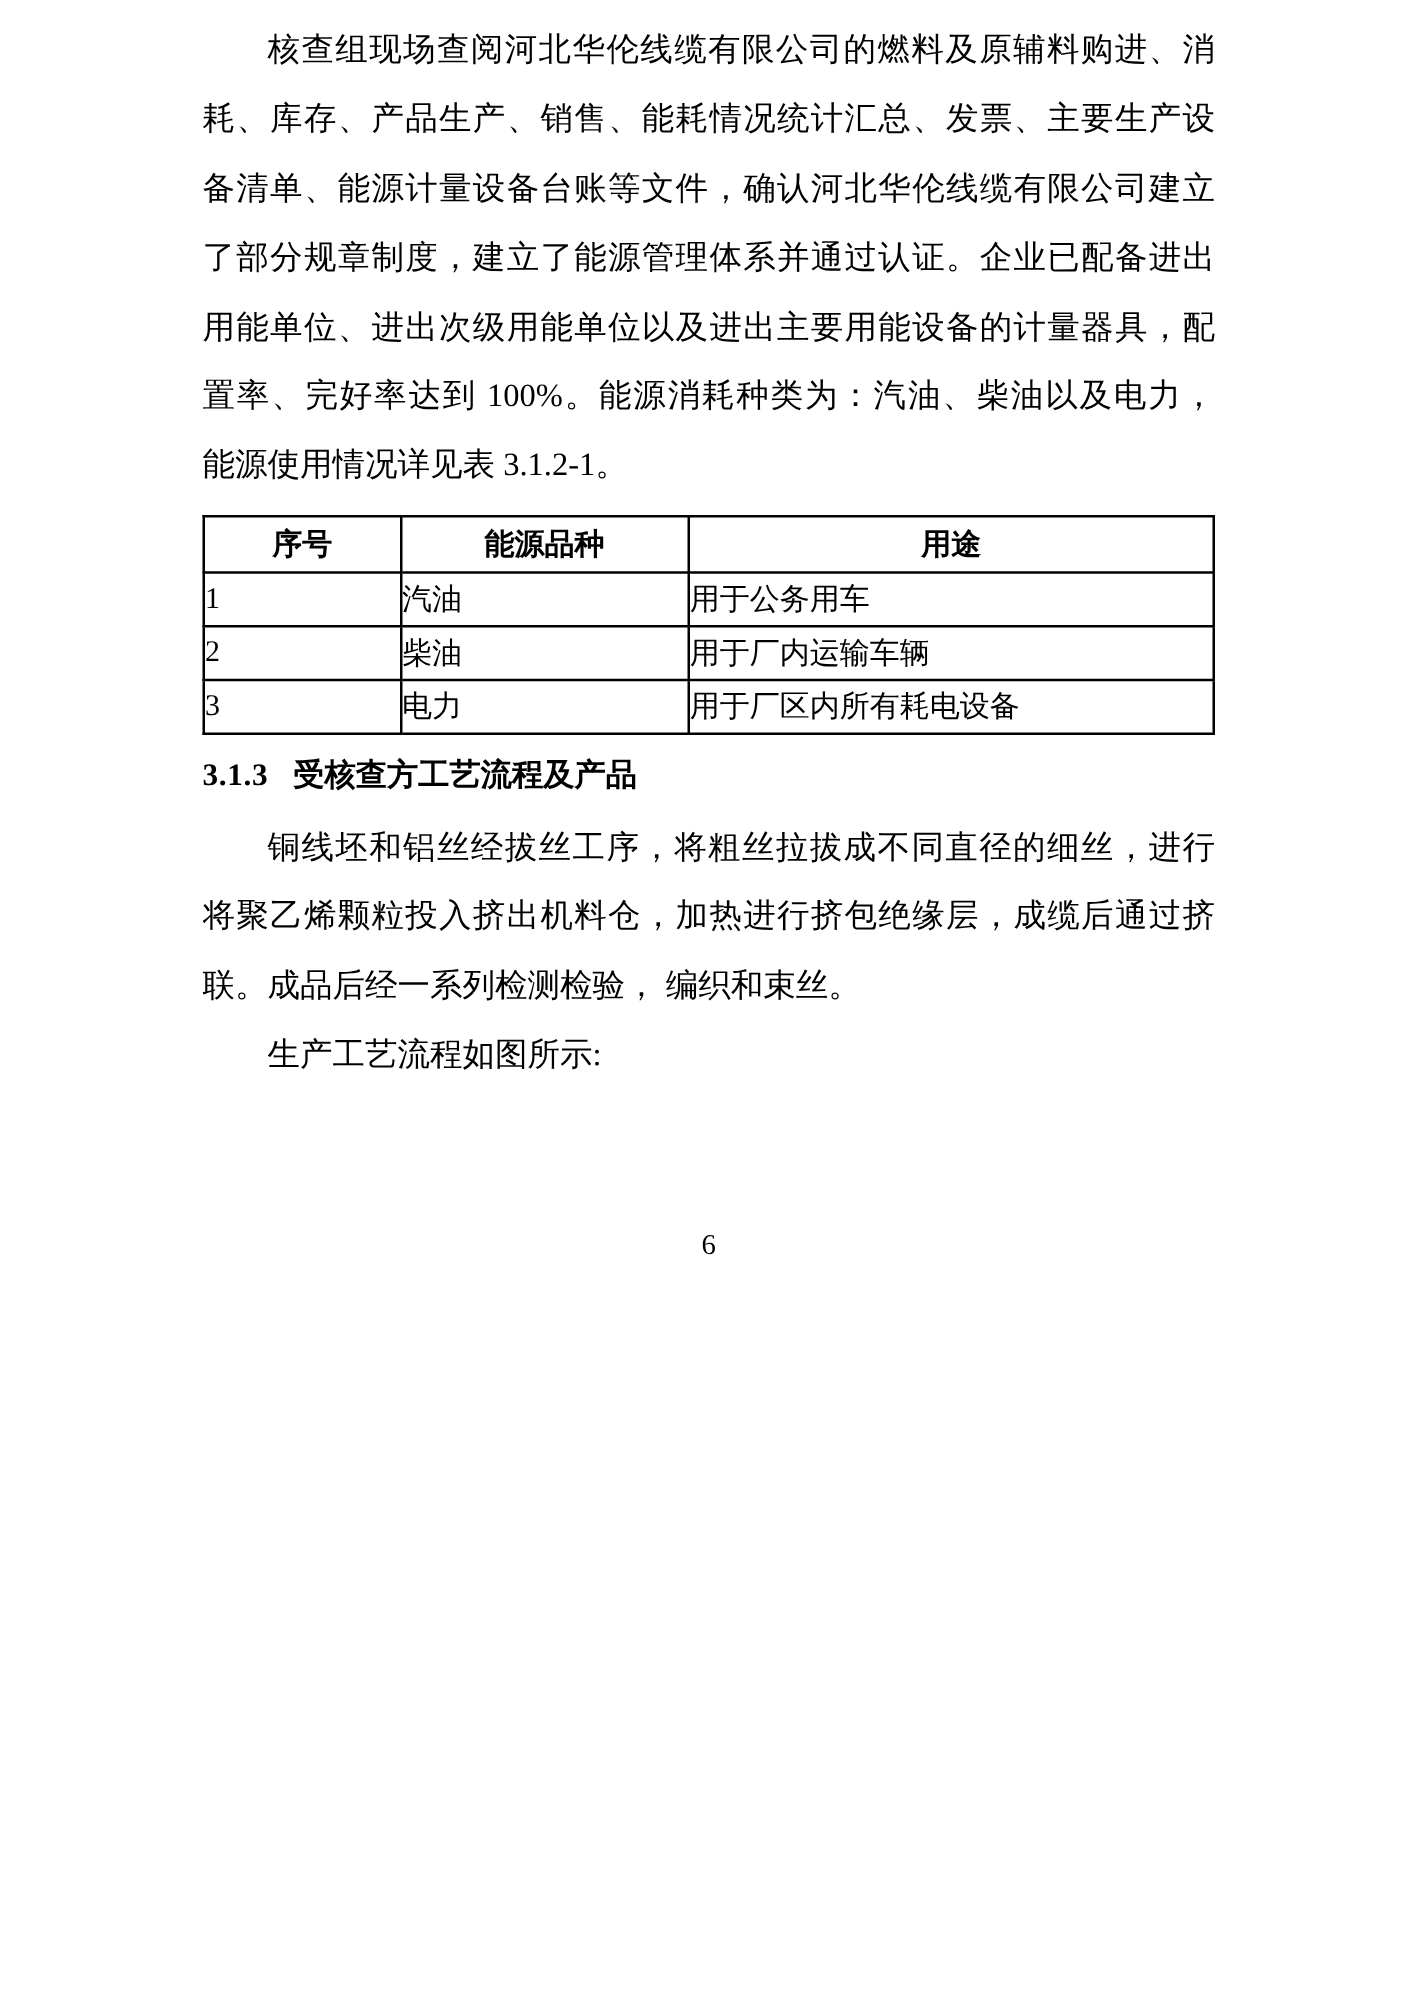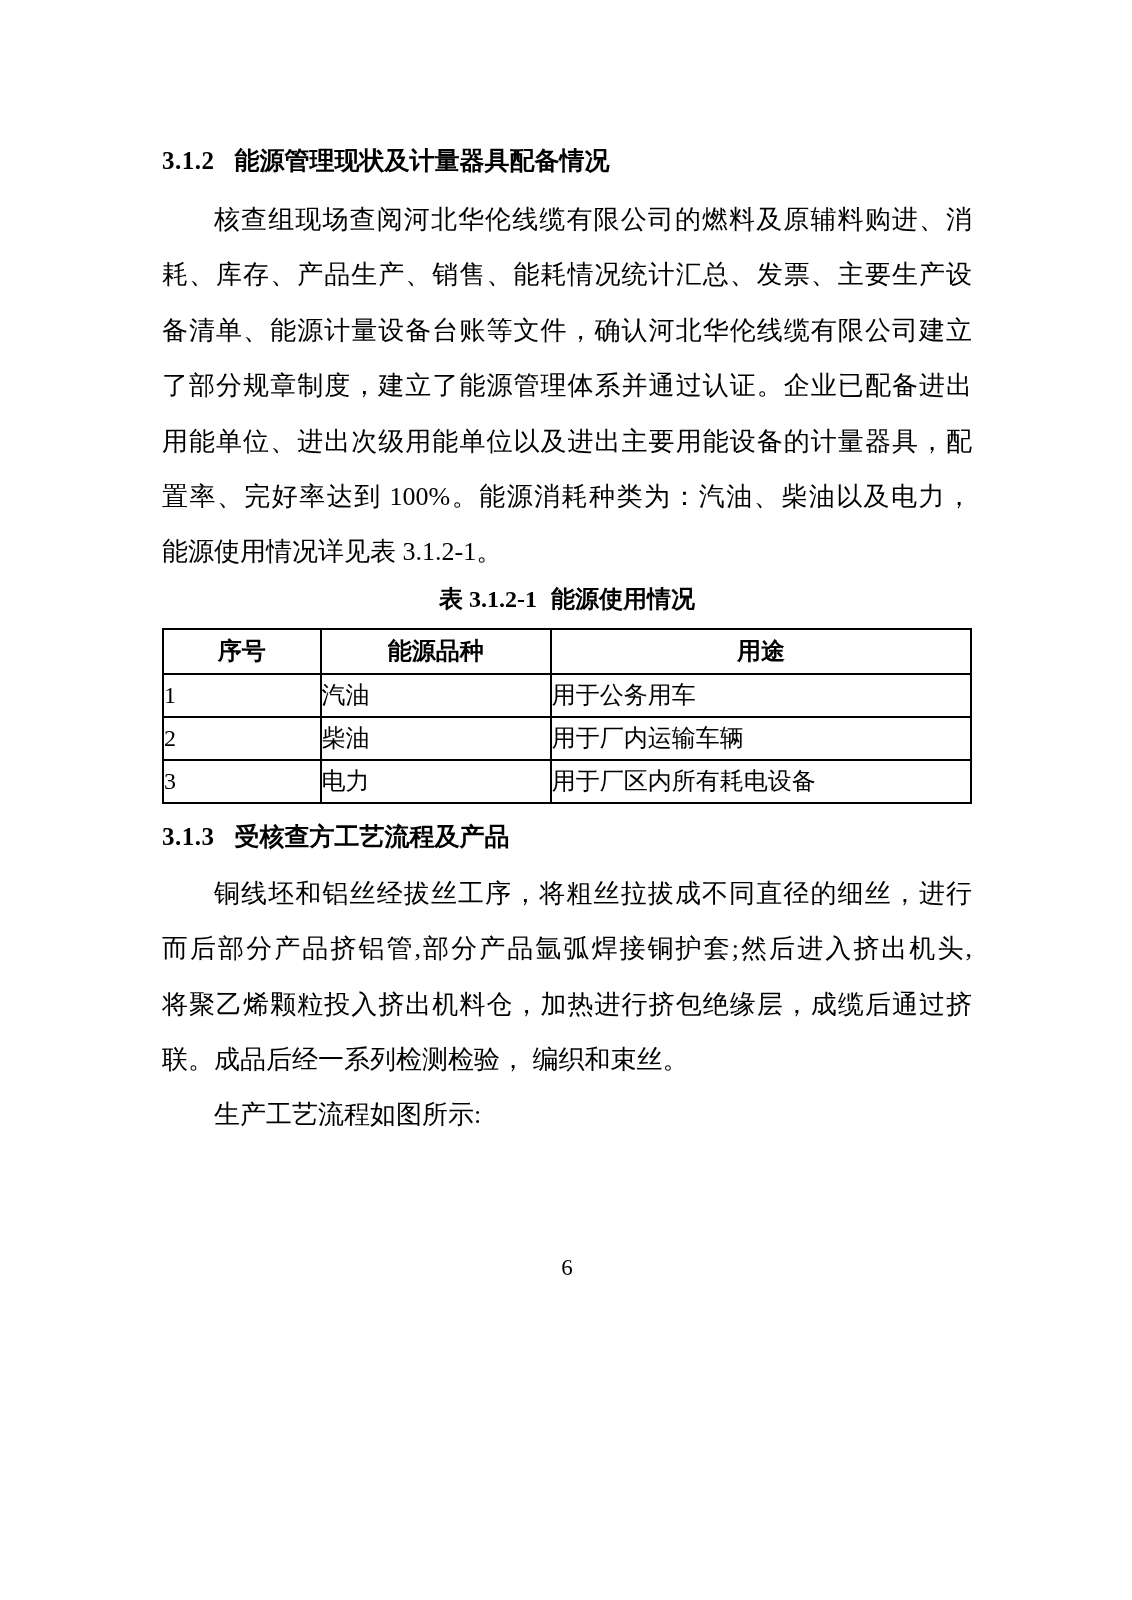--- a/index.html
+++ b/index.html
@@ -85,37 +85,31 @@
     font-size: 23px;
     line-height: 26px;
   }
 </style>
 </head>
 <body>
 
 <div class="page">
   <div class="content">
 
-    <h2 class="sec-heading h312">
-      <span class="sec-num">3.1.2</span><span class="sec-title">能源管理现状及计量器具配备情况</span>
-    </h2>
 
     <div class="para para1">
       <div class="line jline indent">核查组现场查阅河北华伦线缆有限公司的燃料及原辅料购进、消</div>
       <div class="line jline">耗、库存、产品生产、销售、能耗情况统计汇总、发票、主要生产设</div>
       <div class="line jline">备清单、能源计量设备台账等文件，确认河北华伦线缆有限公司建立</div>
       <div class="line jline">了部分规章制度，建立了能源管理体系并通过认证。企业已配备进出</div>
       <div class="line jline">用能单位、进出次级用能单位以及进出主要用能设备的计量器具，配</div>
       <div class="line jline">置率、完好率达到 100%。能源消耗种类为：汽油、柴油以及电力，</div>
       <div class="line">能源使用情况详见表 3.1.2-1。</div>
     </div>
 
-    <div class="table-caption">
-      <span class="cap-label">表 3.1.2-1</span><span class="cap-title">能源使用情况</span>
-    </div>
 
     <table class="energy-table">
       <colgroup>
         <col class="col-seq">
         <col class="col-type">
         <col class="col-use">
       </colgroup>
       <thead>
         <tr>
           <th>序号</th>
@@ -141,21 +135,20 @@
         </tr>
       </tbody>
     </table>
 
     <h2 class="sec-heading h313">
       <span class="sec-num">3.1.3</span><span class="sec-title">受核查方工艺流程及产品</span>
     </h2>
 
     <div class="para para2">
       <div class="line jline indent">铜线坯和铝丝经拔丝工序，将粗丝拉拔成不同直径的细丝，进行</div>
-      <div class="line jline">而后部分产品挤铝管,部分产品氩弧焊接铜护套;然后进入挤出机头,</div>
       <div class="line jline">将聚乙烯颗粒投入挤出机料仓，加热进行挤包绝缘层，成缆后通过挤</div>
       <div class="line">联。成品后经一系列检测检验， 编织和束丝。</div>
       <div class="line indent">生产工艺流程如图所示:</div>
     </div>
 
     <div class="page-number">6</div>
 
   </div>
 </div>
 

